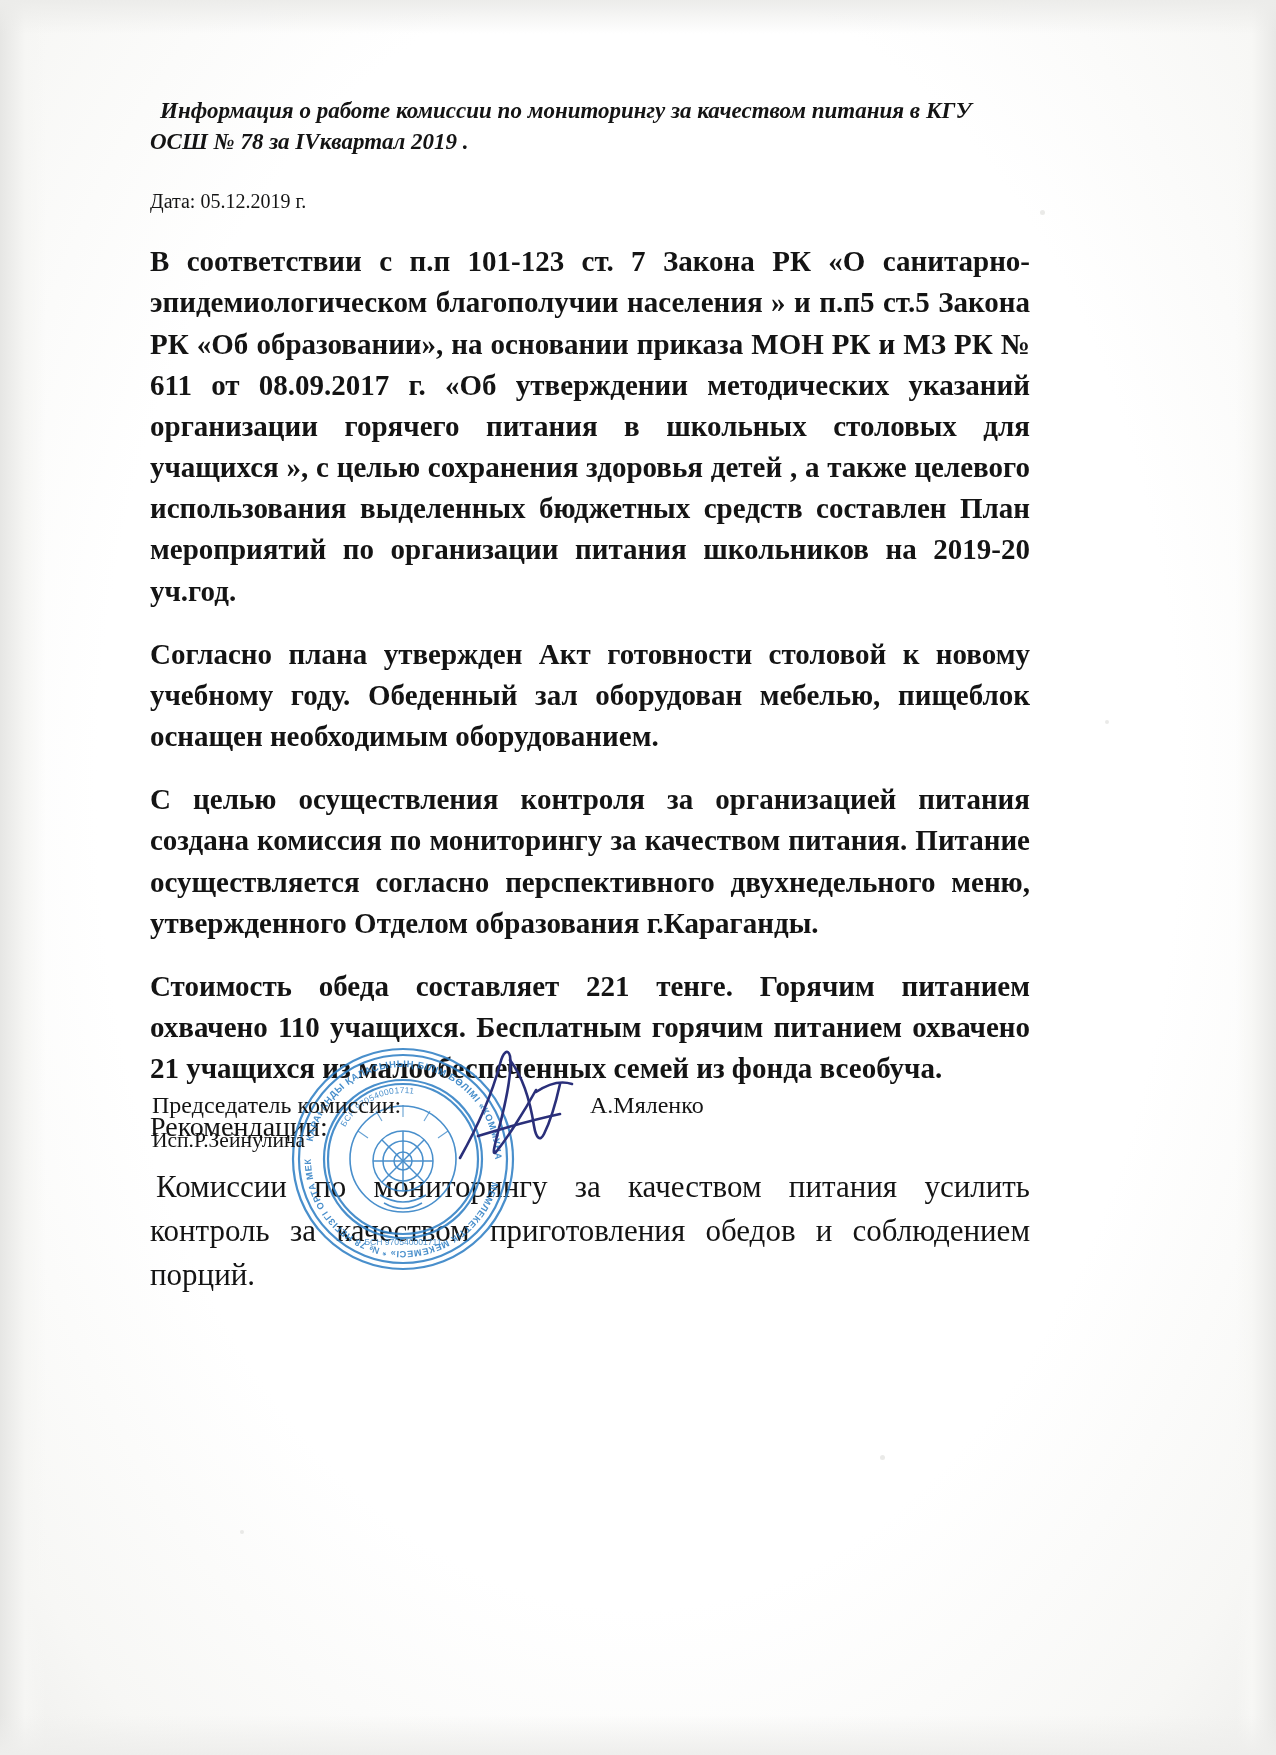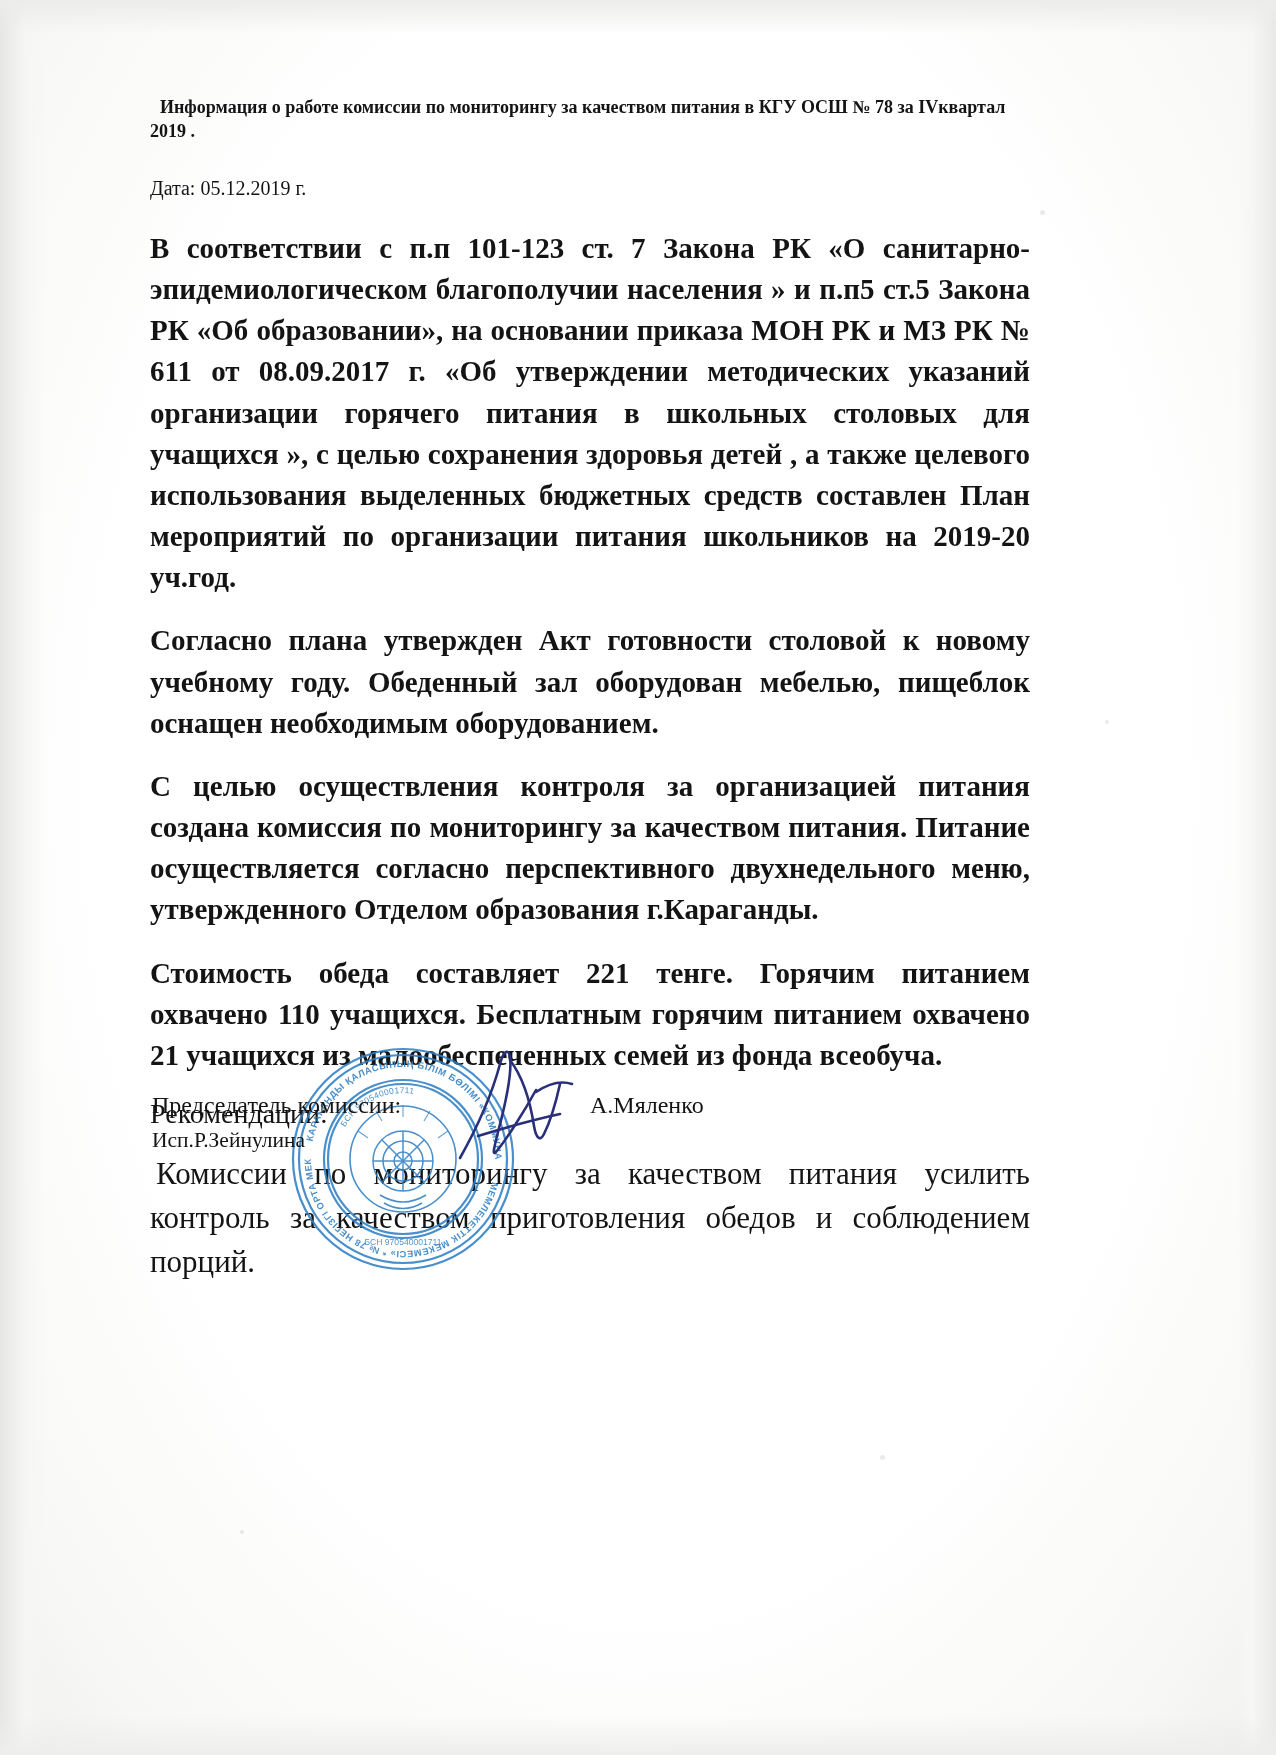--- a/index.html
+++ b/index.html
@@ -50,24 +50,25 @@
 
   .page {
     position: absolute;
     left: 150px;
     top: 96px;
     width: 880px;
   }
 
   .doc-title {
     font-weight: bold;
-    font-size: 18px;
+    font-size: 23px;
     line-height: 1.33;
     margin: 0 0 30px 0;
     text-indent: 10px;
+    font-style: italic;
   }
 
   p.para {
     margin: 0 0 22px 0;
     font-size: 29px;
     line-height: 1.42;
     text-align: justify;
     text-justify: inter-word;
     font-weight: bold;
   }

